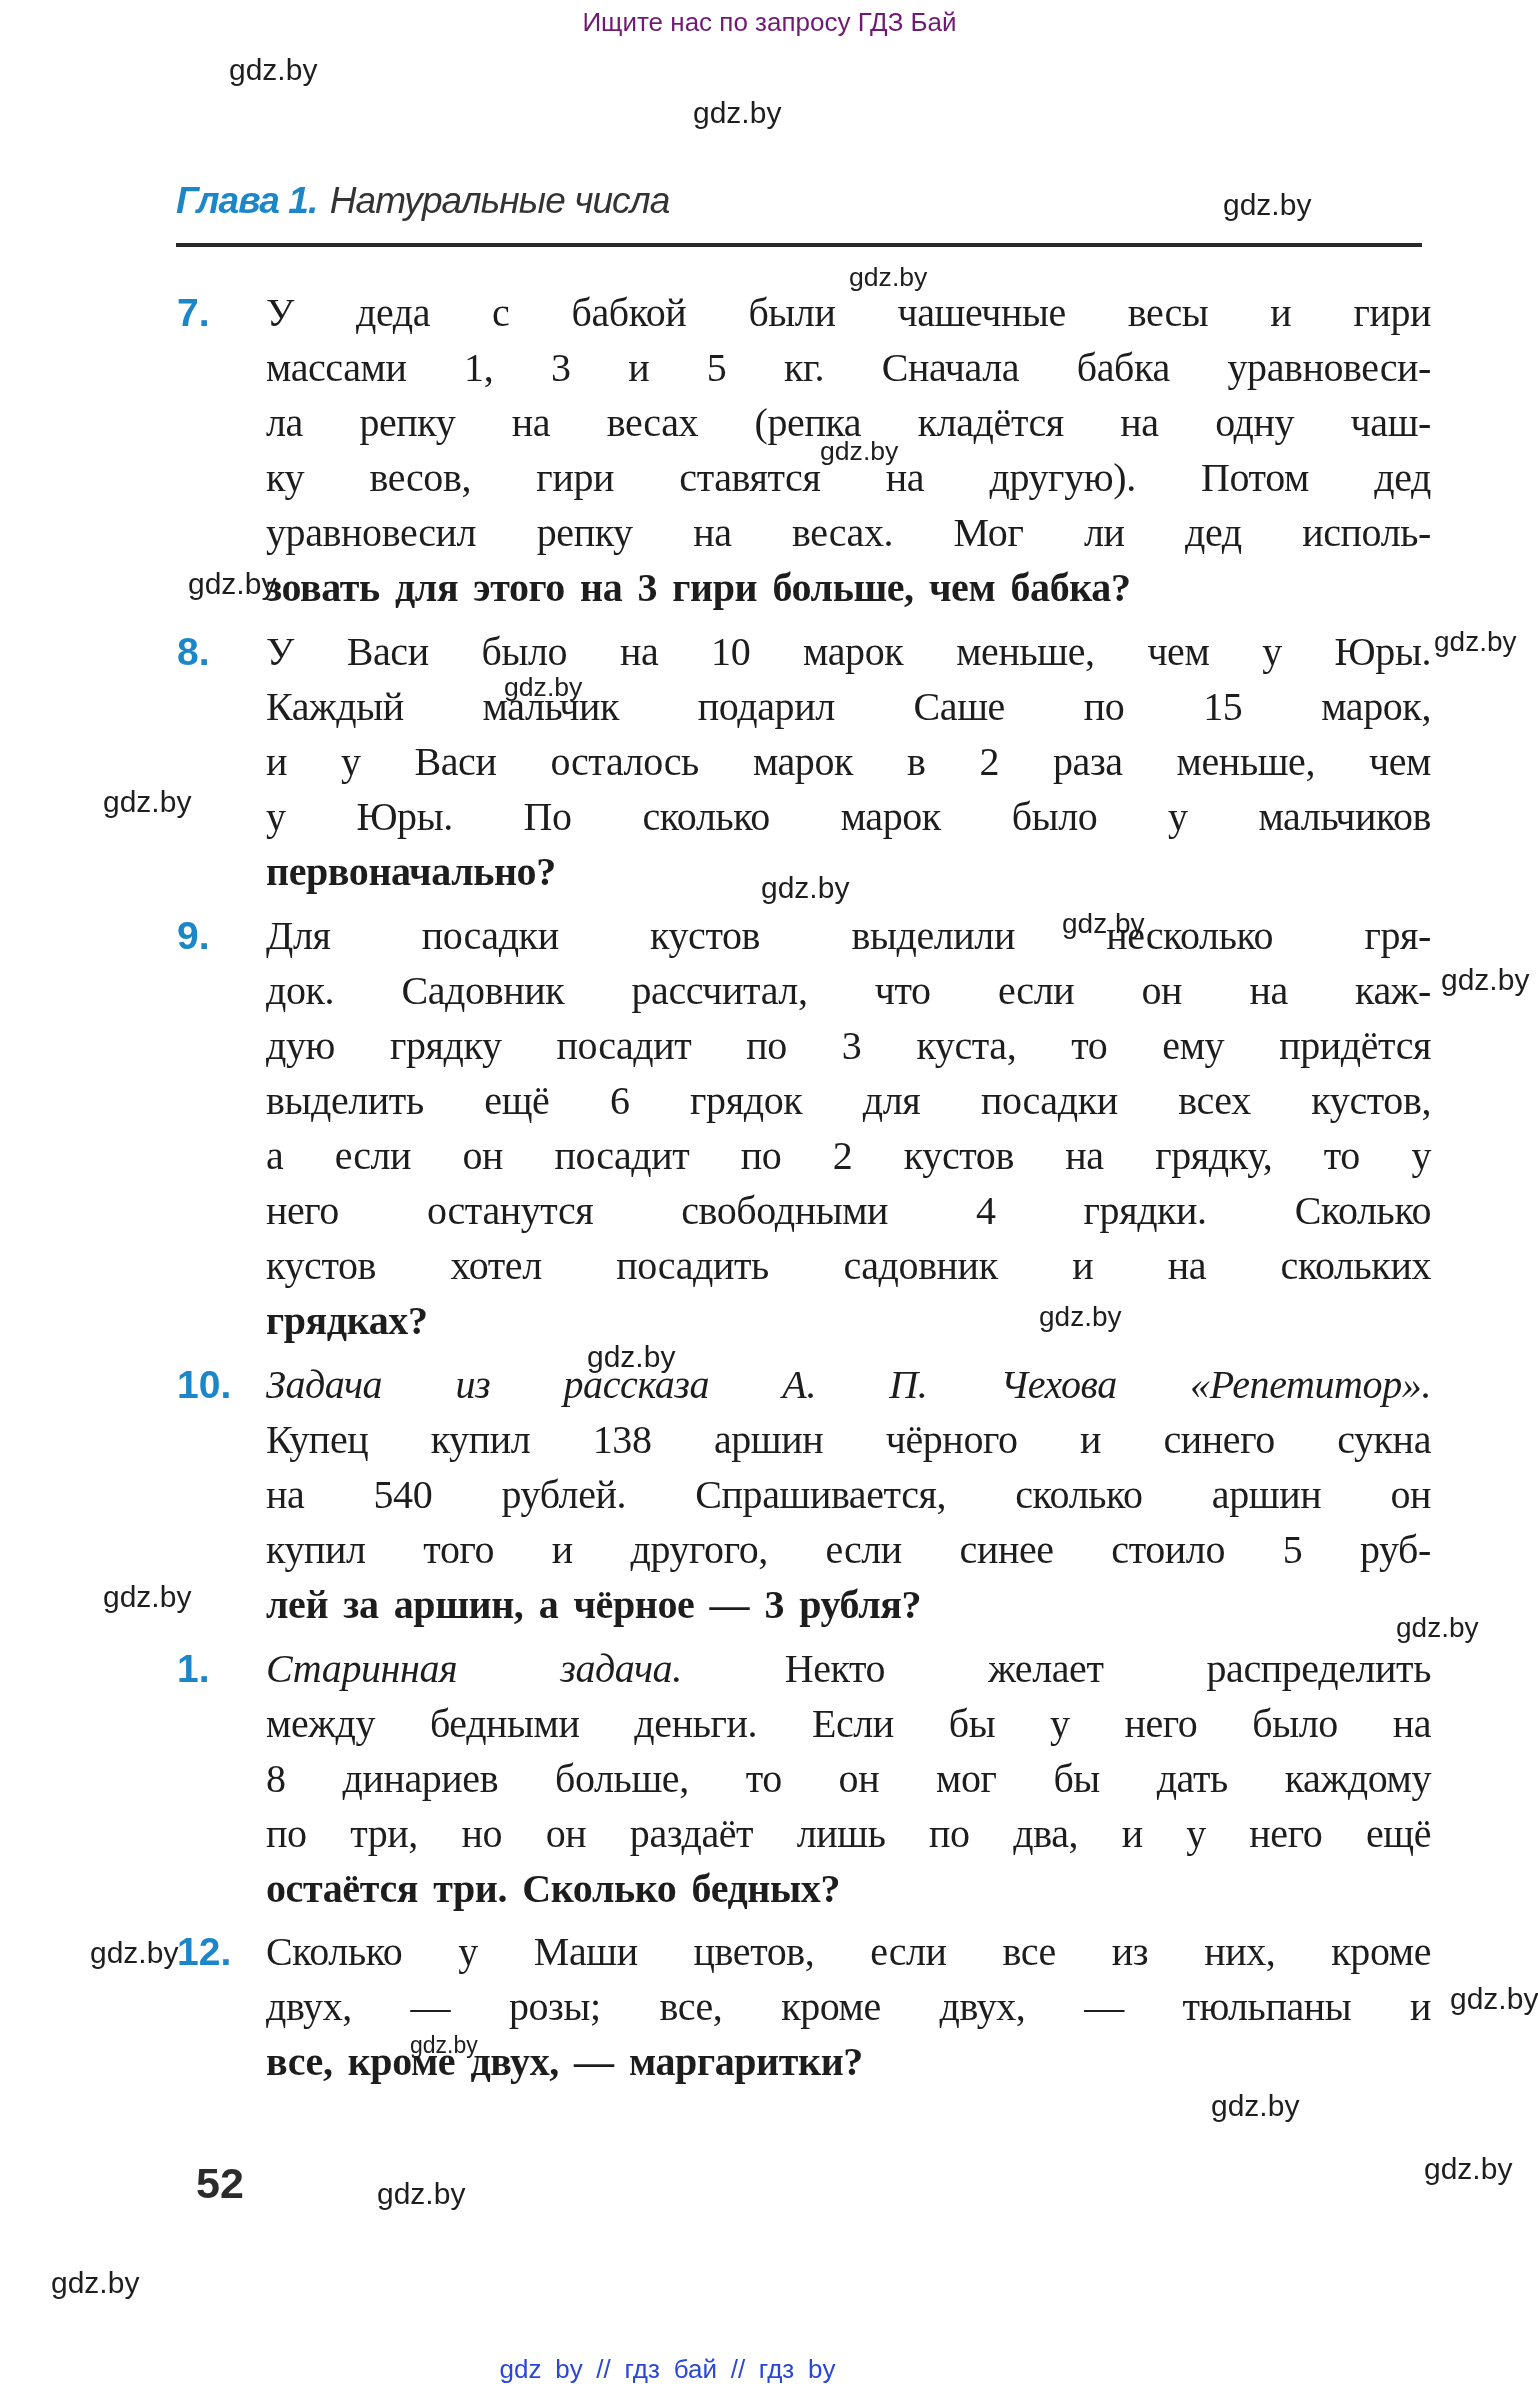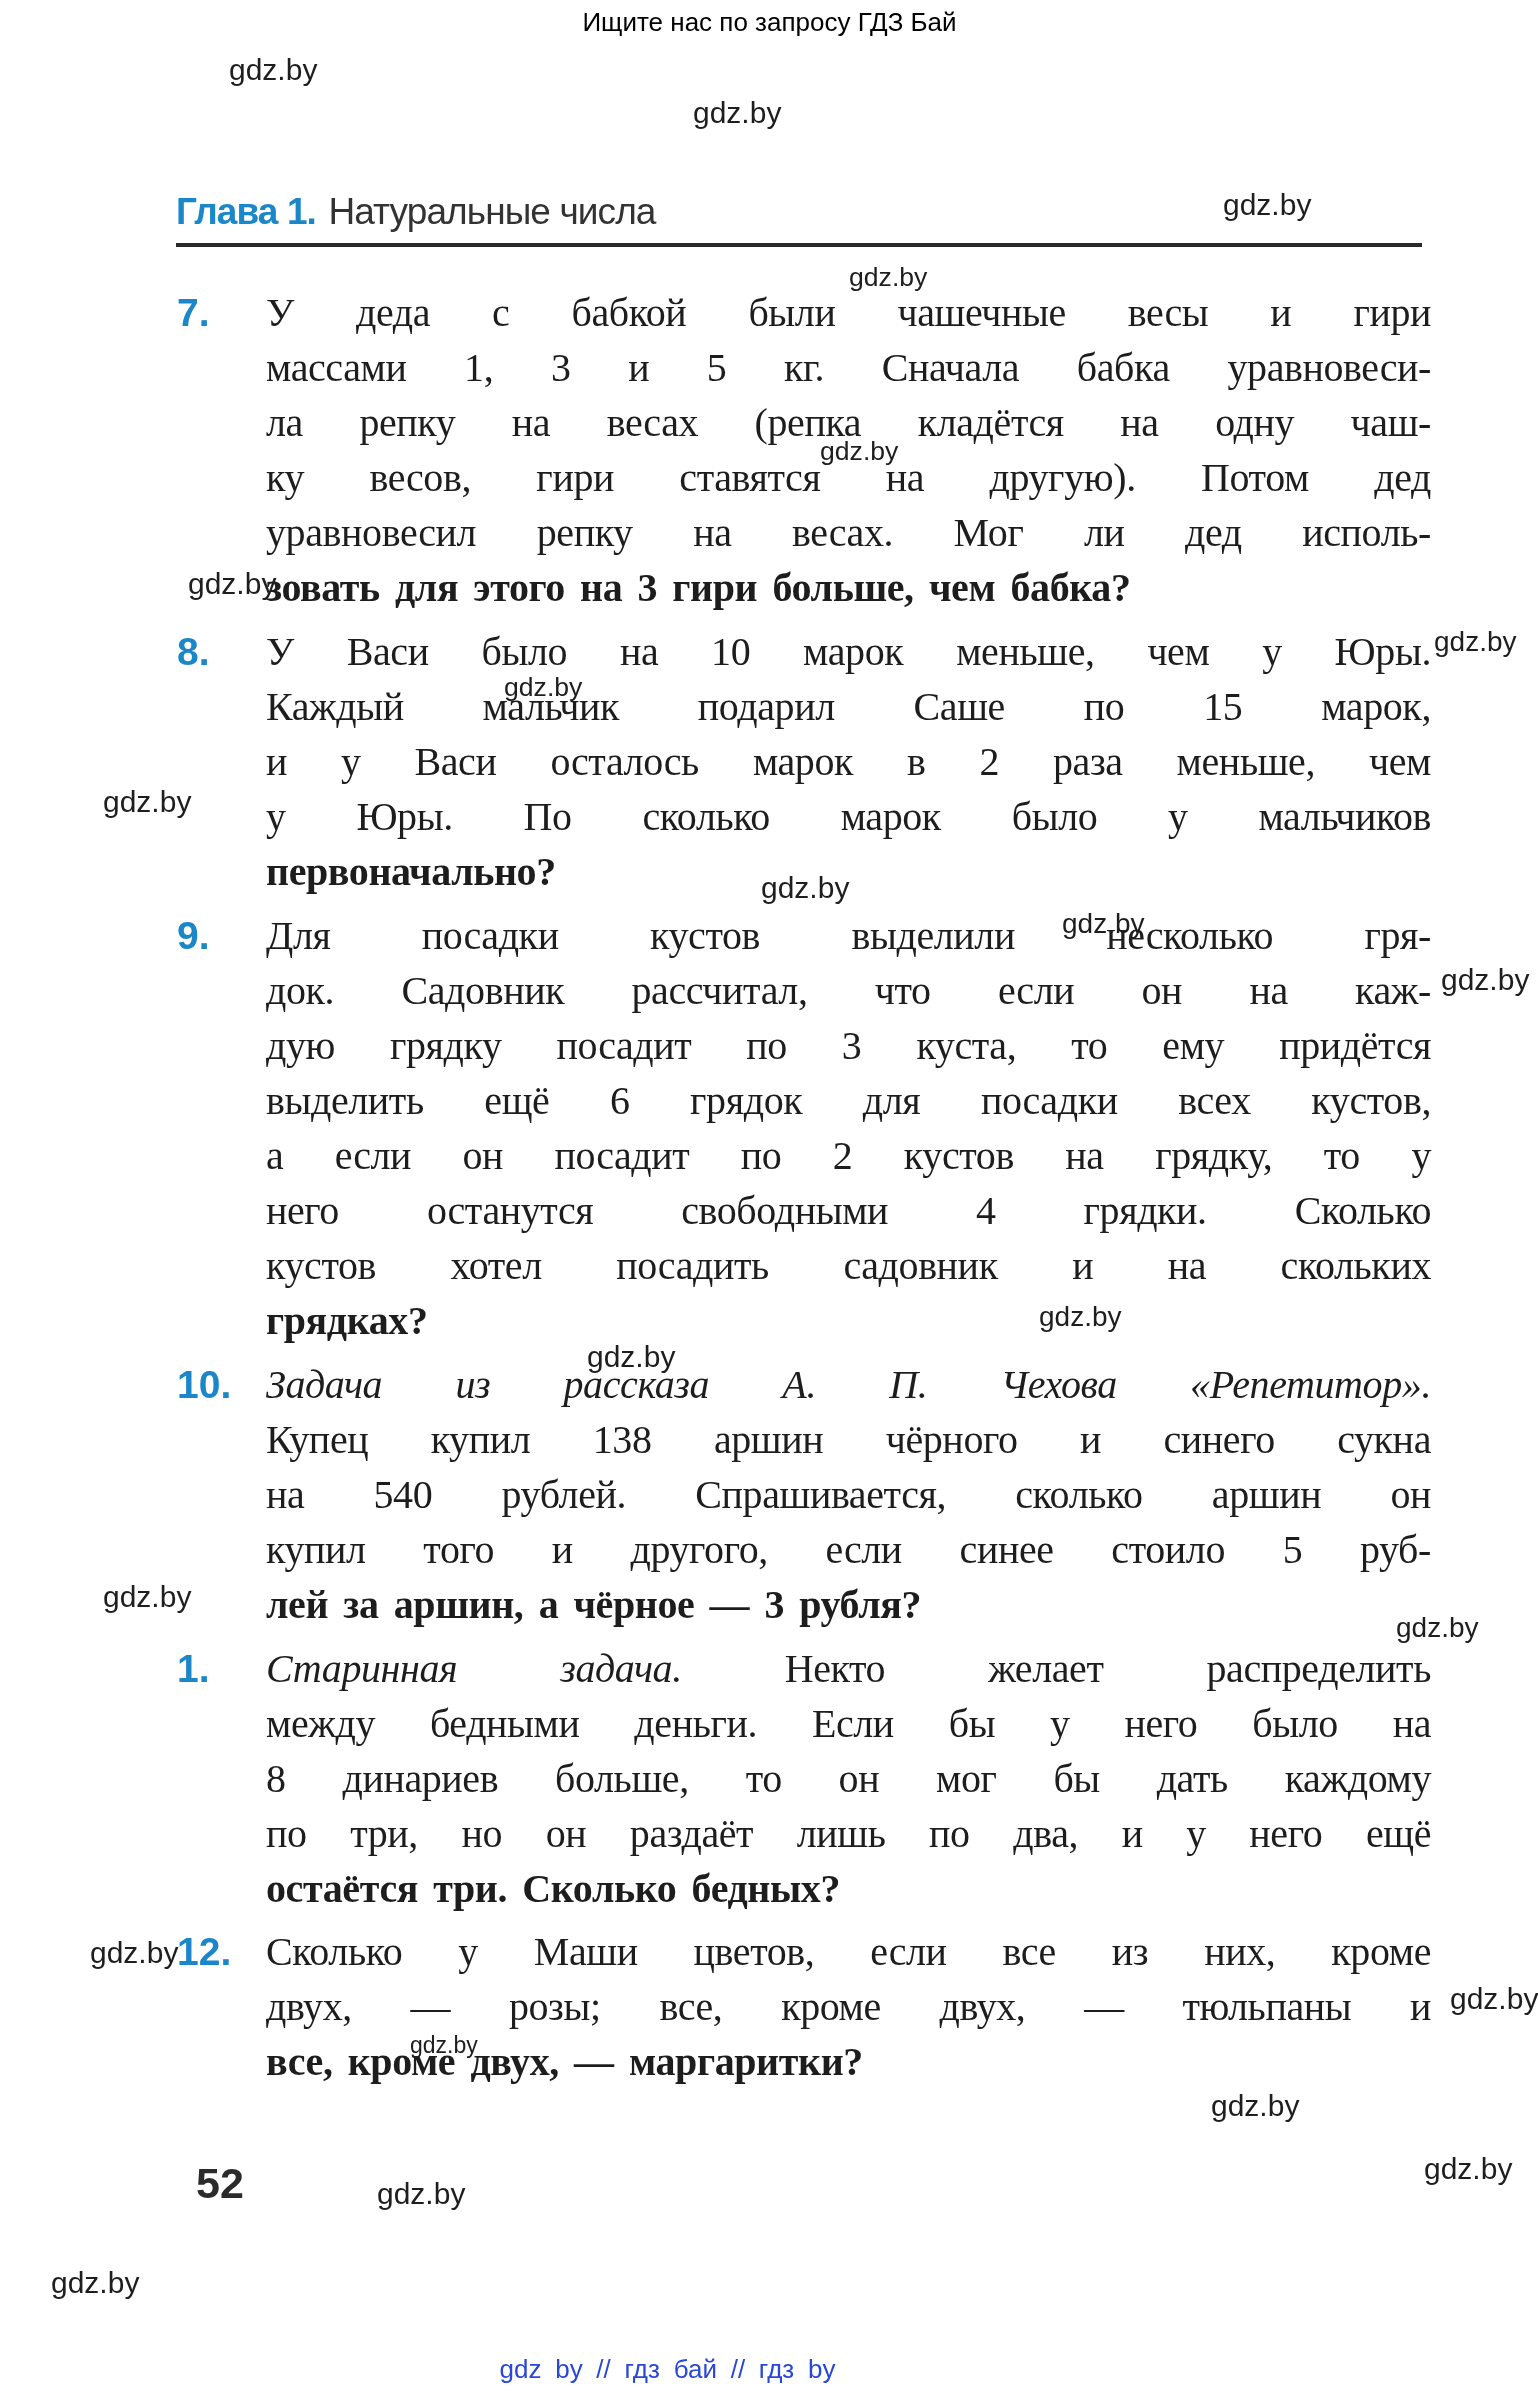--- a/index.html
+++ b/index.html
@@ -5,30 +5,30 @@
   html,body{margin:0;padding:0;}
   body{
     width:1539px;height:2401px;position:relative;overflow:hidden;
     background:#ffffff;
     font-family:"Liberation Sans",sans-serif;
   }
   .abs{position:absolute;}
   
   .promo{
     top:7px;left:0;width:1539px;text-align:center;
-    font-size:26px;color:#000000;letter-spacing:0;
+    font-size:26px;color:#701a75;letter-spacing:0;
   }
   
   .wm{
     color:#1e1e1e;font-size:30px;white-space:nowrap;
     font-family:"Liberation Sans",sans-serif;
   }
   
   .chapter{
-    left:176px;top:191px;font-size:37px;letter-spacing:-0.9px;
+    left:176px;top:180px;font-style:italic;font-size:37px;letter-spacing:-0.9px;
     white-space:nowrap;
   }
   .chapter .num{color:#1b87c8;font-weight:bold;}
   .chapter .ttl{color:#333333;margin-left:12.4px;}
   .rule{
     left:176px;top:243px;width:1246px;height:4.4px;background:#2a2a2a;
   }
   
   .problems{
     left:177px;top:285px;width:1254px;

